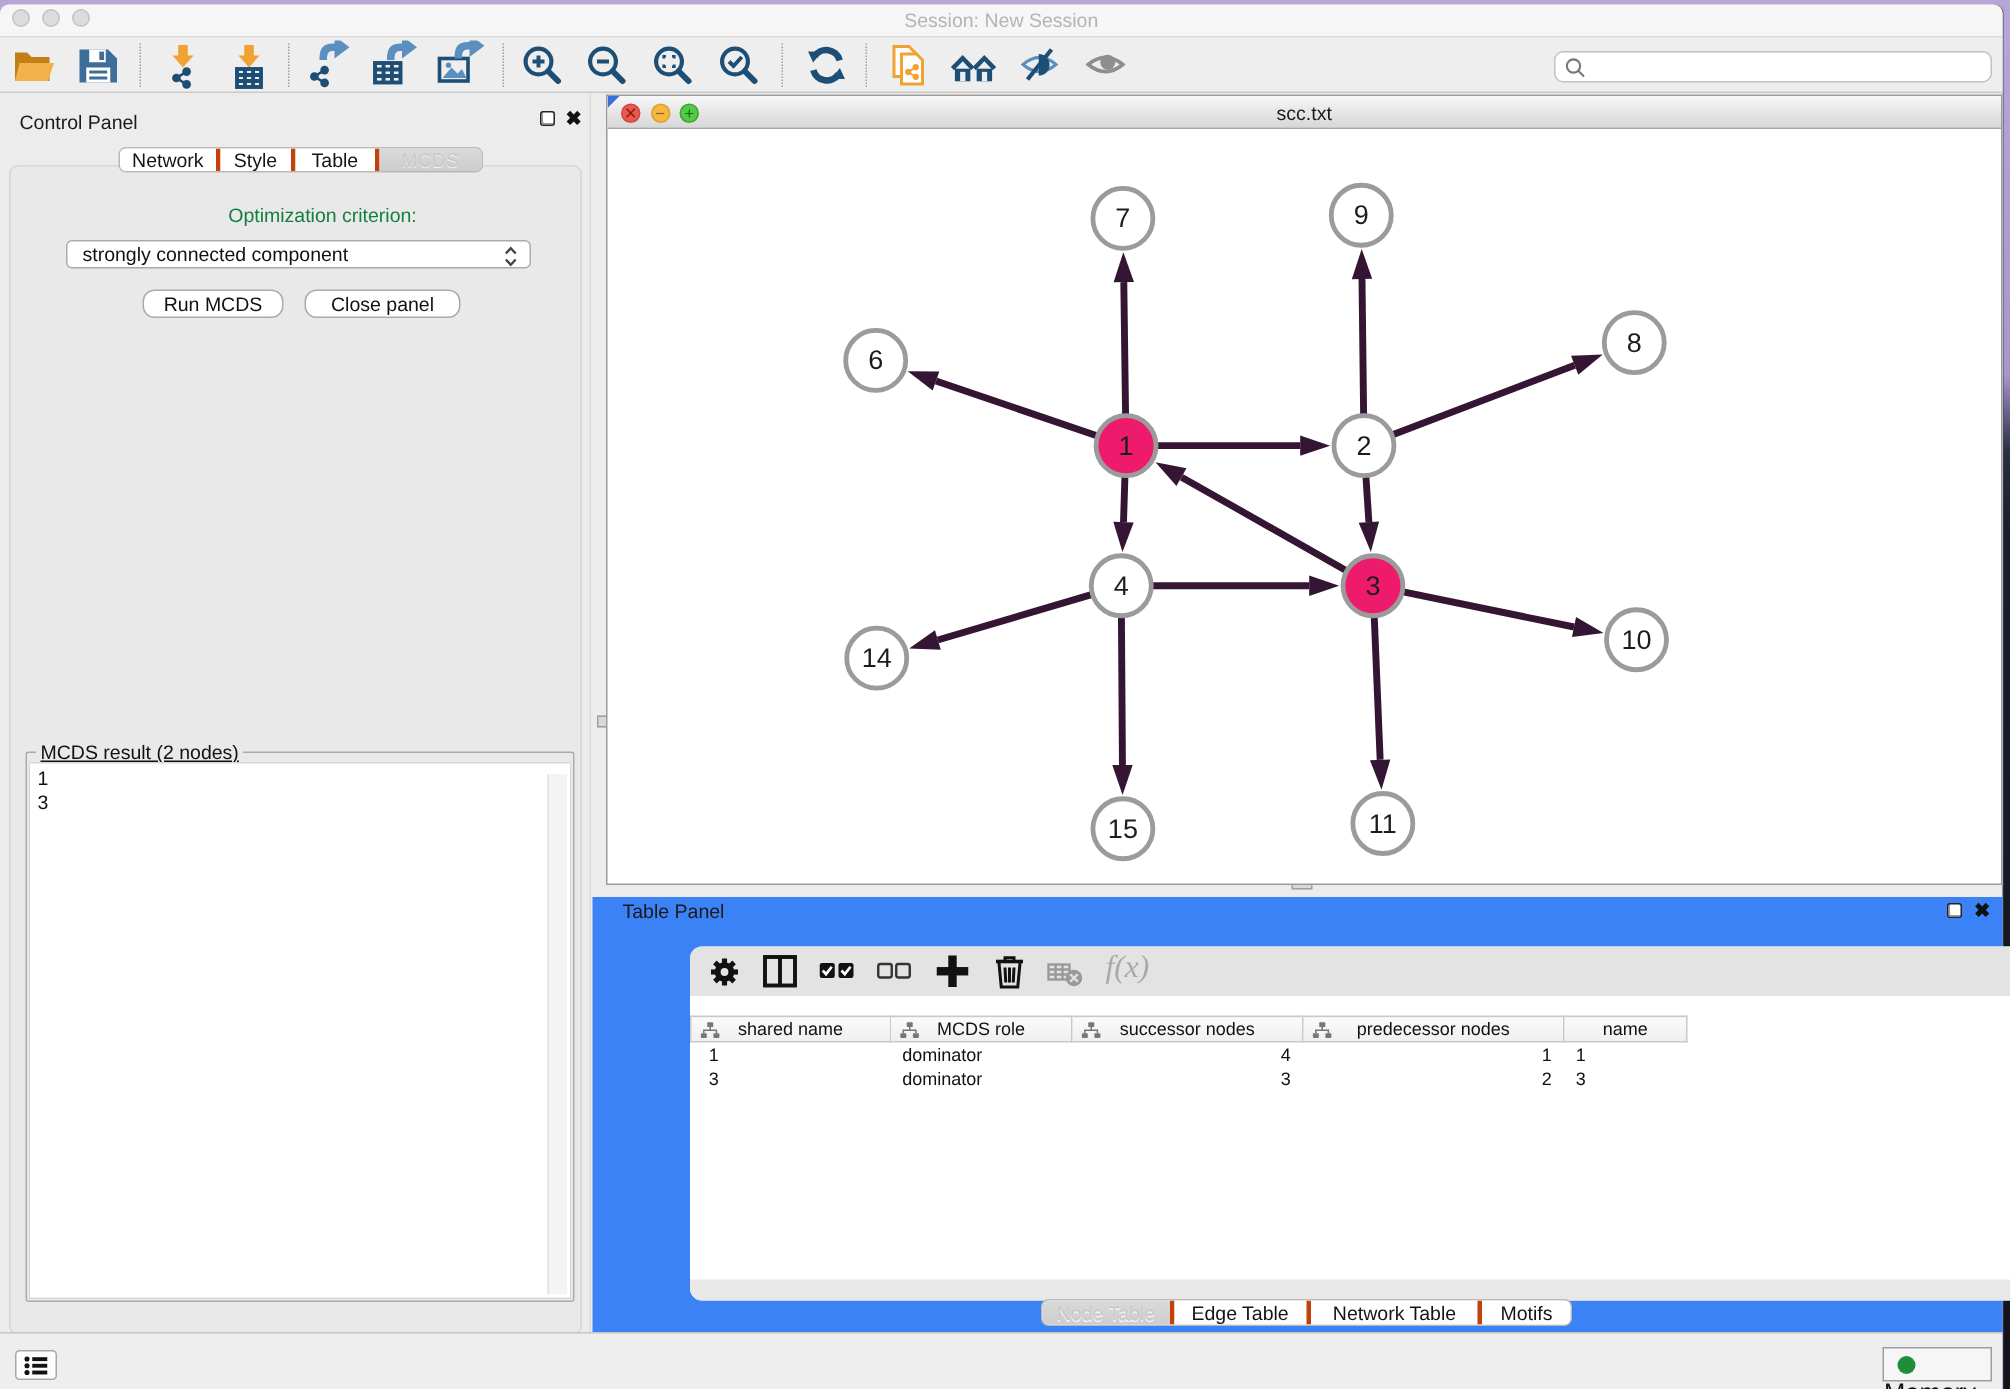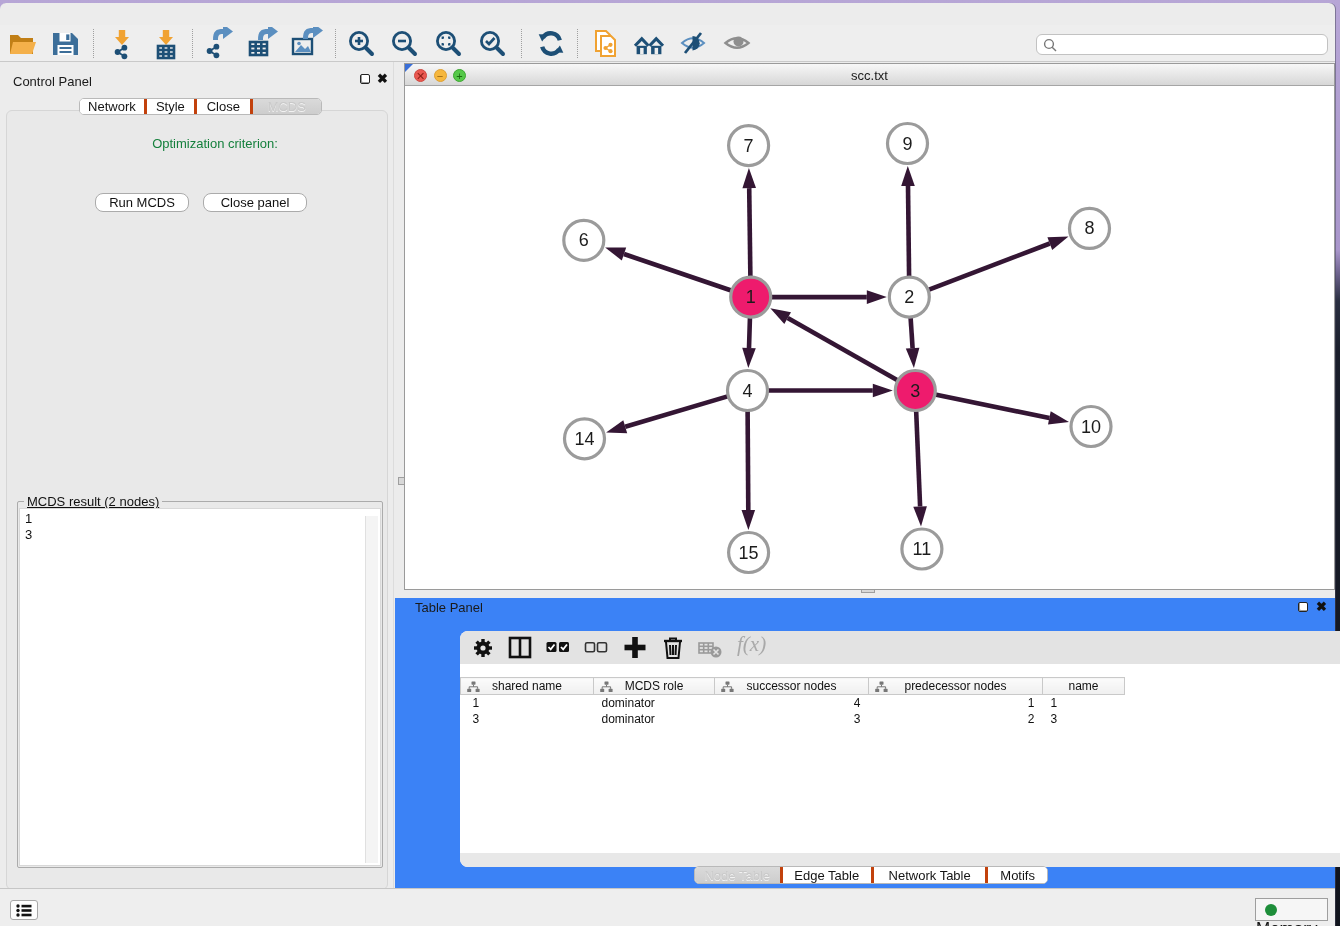--- a/index.html
+++ b/index.html
@@ -47,20 +47,26 @@
 .tbl th { background:linear-gradient(#fbfbfb,#efefef); border:1px solid #c9c9c9; font-weight:normal; height:17px; position:relative; }
 .tbl td { height:16px; padding:0 8px; }
 .tbl td:first-child { padding-left:12px; }
 .bot-tabs { left:299px; top:268px; width:354px; height:18px; }
 .statusbar { position:absolute; left:0; top:885px; width:1335px; height:38px; background:#eeeeee; border-top:1px solid #c6c6c6; }
 .membtn { position:absolute; left:1255px; top:9px; width:73px; height:23px; background:#f6f6f6; border:1px solid #9e9e9e; font-size:17px; color:#111; }
 .listbtn { position:absolute; left:10px; top:11px; width:28px; height:20px; background:#fdfdfd; border:1px solid #a7a7a7; border-radius:3px; }
 </style></head>
 <body>
 <div class="window">
+  <div class="titlebar">
+    <div class="tl-circle" style="left:8px"></div>
+    <div class="tl-circle" style="left:28px"></div>
+    <div class="tl-circle" style="left:48px"></div>
+    <div class="title-text">Session: New Session</div>
+  </div>
   <div class="toolbar">
 <div class="tsep" style="left:93px"></div>
       <div class="tsep" style="left:192px"></div>
       <div class="tsep" style="left:335px"></div>
       <div class="tsep" style="left:521px"></div>
       <div class="tsep" style="left:577px"></div>
       <svg class="ticon" style="left:5px" width="36" height="34" viewBox="0 0 36 34">
         <path d="M5 8 L13 8 L16 11 L28 11 L28 27 L5 27 Z" fill="#c17f16"></path>
         <path d="M8 15 L31 15 L27 27 L5 27 Z" fill="#f4b04a"></path>
       </svg>
@@ -179,24 +185,29 @@
   </div>
 
   <div class="ctrlpanel">
     <div class="cp-title">Control Panel</div>
     <div class="floaticon" style="left:360px; top:12px;"></div>
     <div class="xicon" style="left:377px; top:12px;">✖</div>
     <div class="cp-body"></div>
     <div class="tabstrip cp-tabs">
       <div class="tab" style="width:72px">Network</div>
       <div class="tab" style="width:54px">Style</div>
-      <div class="tab" style="width:60px">Close</div>
+      <div class="tab" style="width:60px">Table</div>
       <div class="tab sel" style="width:74px">MCDS</div>
     </div>
     <div class="opt-label">Optimization criterion:</div>
+    <div class="combo">strongly connected component
+      <svg width="11" height="14" style="position:absolute;right:7px;top:3px" viewBox="0 0 11 14">
+          <path d="M2.2 5 L5.5 1.5 L8.8 5 M2.2 9 L5.5 12.5 L8.8 9" stroke="#444" stroke-width="1.6" fill="none"></path>
+        </svg>
+    </div>
     <div class="btn" style="left:95px; top:131px; width:94px;">Run MCDS</div>
     <div class="btn" style="left:203px; top:131px; width:104px;">Close panel</div>
     <div class="groupbox">
       <div class="glabel">MCDS result (2 nodes)</div>
       <div class="gtext">1<br>3<div class="gscroll"></div></div>
     </div>
   </div>
 
   <div class="abs" style="left:398px;top:474px;width:8px;height:8px;background:#d8d8d8;border:1px solid #9f9f9f;"></div>
   <div class="abs" style="left:861px;top:584px;width:14px;height:6px;background:#d8d8d8;border:1px solid #9f9f9f;"></div>

